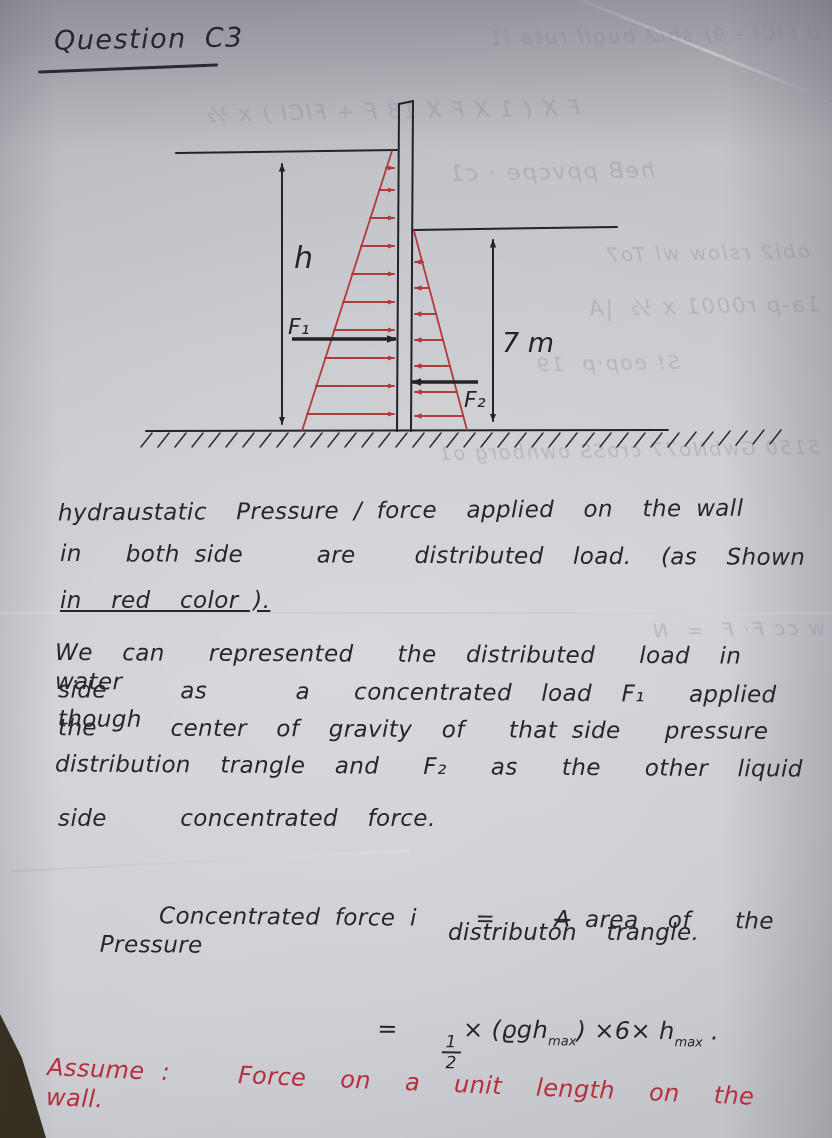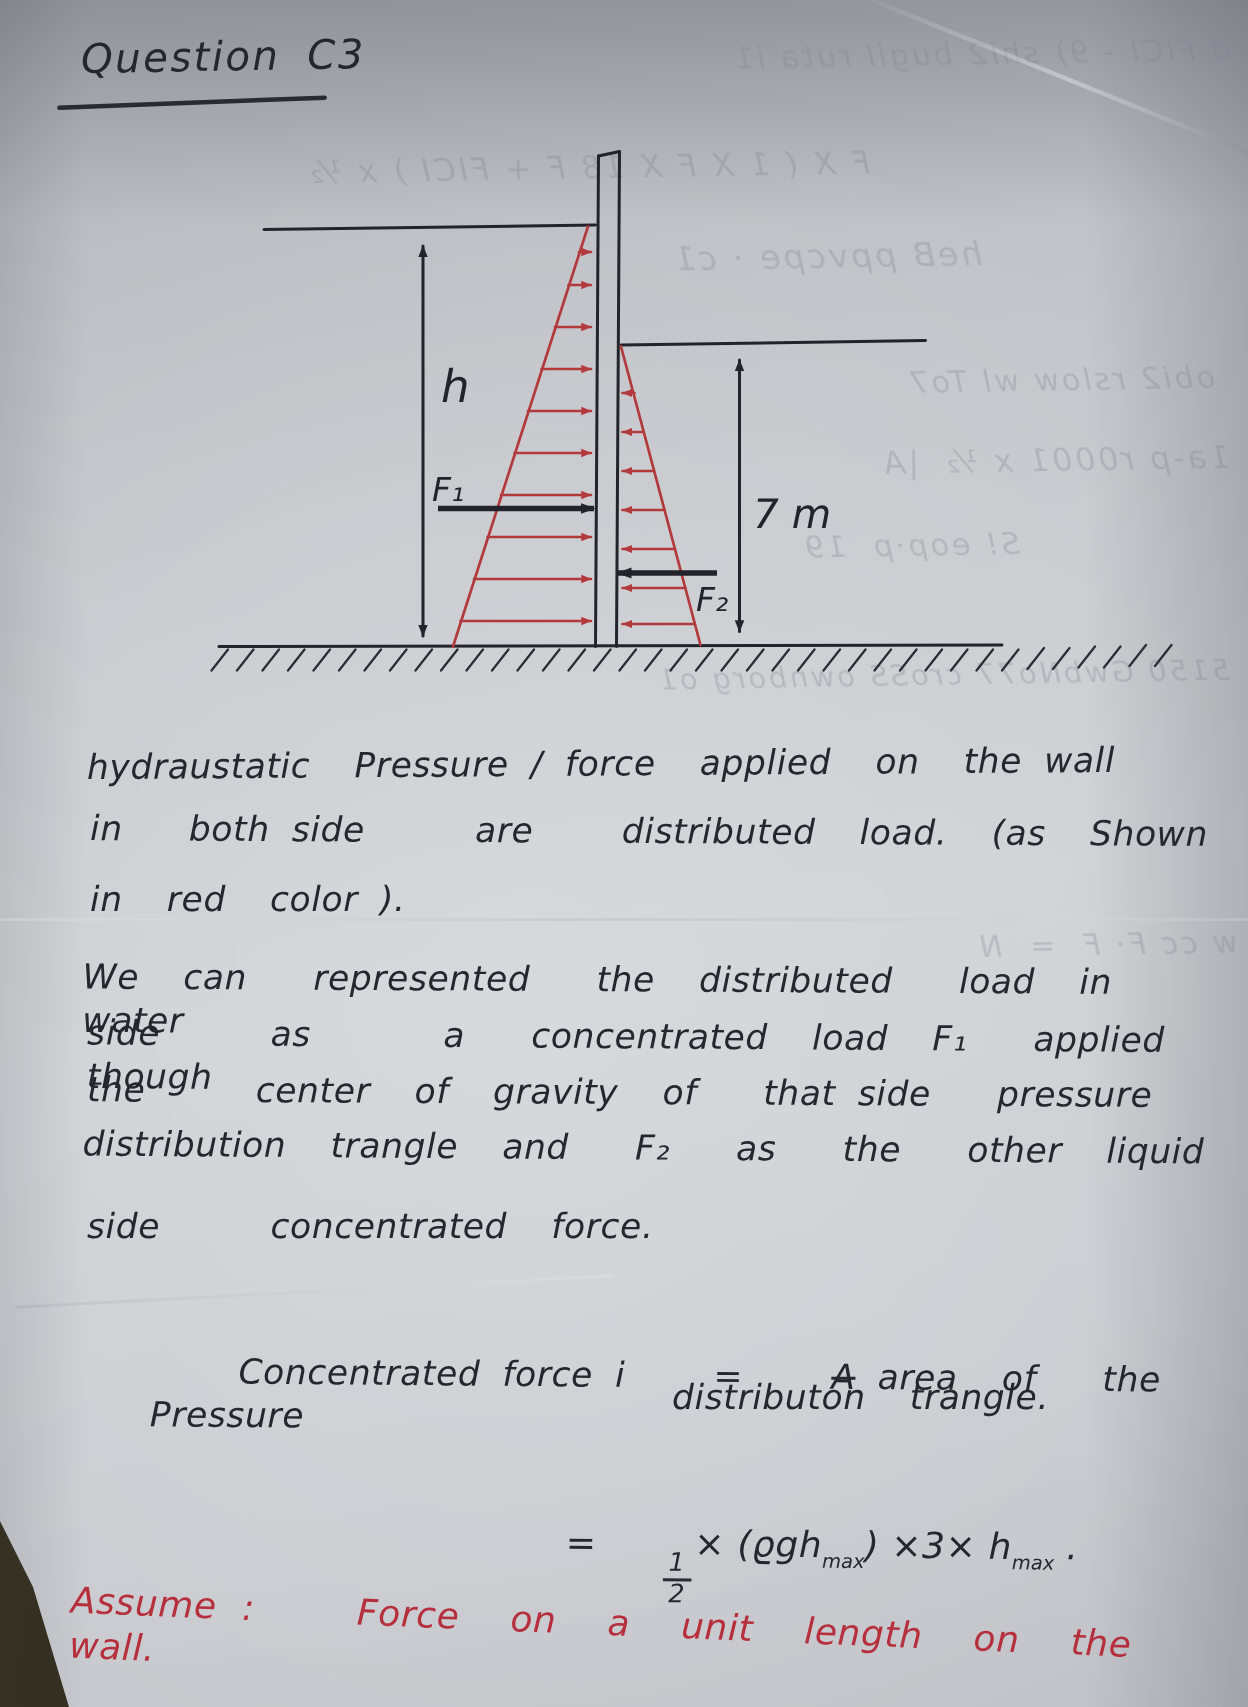--- a/index.html
+++ b/index.html
@@ -122,32 +122,32 @@
     <line x1="478" y1="382" x2="412" y2="382" stroke="#23232b" stroke-width="3.6" marker-end="url(#aB)"></line>
 
     <text x="294" y="268" font-size="30" fill="#23232b">h</text>
     <text x="288" y="334" font-size="22" fill="#23232b">F₁</text>
     <text x="464" y="407" font-size="22" fill="#23232b">F₂</text>
     <text x="502" y="352" font-size="27" fill="#23232b">7 m</text>
   </svg>
 
   <div class="hand p-line" style="left:58px;top:496px;transform:rotate(-0.4deg);">hydraustatic  Pressure / force  applied  on  the wall</div>
   <div class="hand p-line" style="left:60px;top:541px;transform:rotate(0.3deg);">in   both side     are    distributed  load.  (as  Shown</div>
-  <div class="hand p-line" style="left:60px;top:586px;">in  red  color ).</div>
+  <div class="hand p-line" style="left:60px;top:586px;text-decoration:underline;">in  red  color ).</div>
 
   <div class="hand p-line" style="left:55px;top:640px;transform:rotate(0.3deg);">We  can   represented   the  distributed   load  in  water</div>
   <div class="hand p-line" style="left:58px;top:678px;transform:rotate(0.4deg);">side     as      a   concentrated  load  F₁   applied  though</div>
   <div class="hand p-line" style="left:58px;top:715px;transform:rotate(0.3deg);">the     center  of  gravity  of   that side   pressure</div>
   <div class="hand p-line" style="left:55px;top:752px;transform:rotate(0.4deg);">distribution  trangle  and   F₂   as   the   other  liquid</div>
   <div class="hand p-line" style="left:58px;top:804px;">side     concentrated  force.</div>
 
   <div class="hand p-line" style="left:100px;top:875px;transform:rotate(0.5deg);">
     <span>Concentrated force i    =    </span><span class="struck">A</span><span> area  of   the  Pressure</span>
   </div>
   <div class="hand p-line" style="left:430px;top:918px;margin-left:18px;">distributon  trangle.</div>
 
   <div class="hand formula" style="left:345px;top:985px;transform:rotate(0.5deg);">
-    <span>=</span><span class="fgap"></span><span class="frac"><span class="num">1</span><span class="den">2</span></span><span>× (ϱgh</span><sub>max</sub><span>) ×3× h</span><sub>max</sub><span> .</span>
+    <span>=</span><span class="fgap"></span><span class="frac"><span class="num">1</span><span class="den">2</span></span><span>× (ϱgh</span><sub>max</sub><span>) ×6× h</span><sub>max</sub><span> .</span>
   </div>
 
   <div class="hand red-note" style="left:48px;top:1052px;">Assume :    Force  on  a  unit  length  on  the  wall.</div>
 
 </div>
 
 </body></html>

